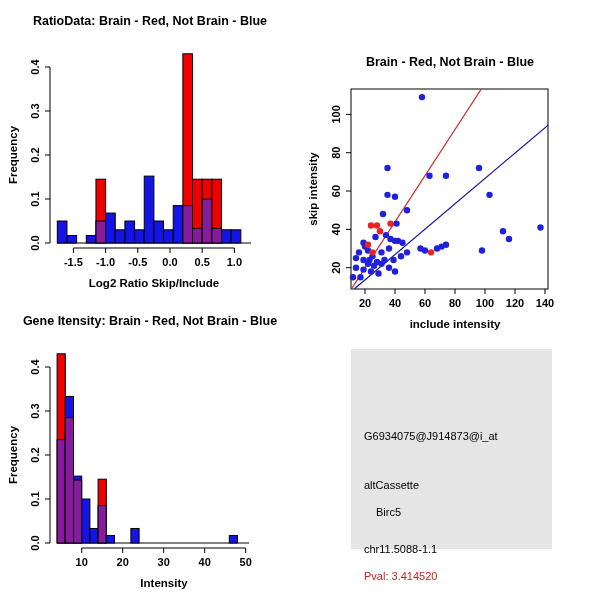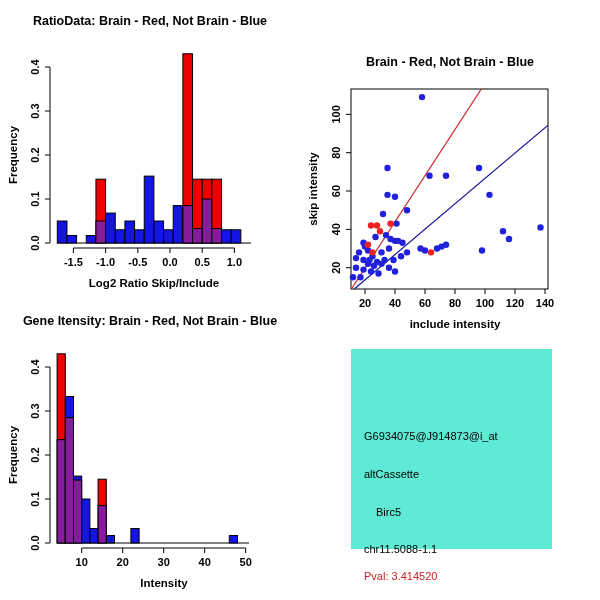--- a/index.html
+++ b/index.html
@@ -225,22 +225,22 @@
           <rect x="98.1" y="179.2" width="8.2" height="63.80000000000001" fill="#EE0000" stroke="#000"></rect>
           <rect x="98.1" y="205.6" width="8.2" height="37.400000000000006" fill="#861B9B" stroke="#000"></rect>
           <rect x="106.3" y="235.52" width="8.2" height="7.47999999999999" fill="#1414E6" stroke="#000"></rect>
           <rect x="130.89999999999998" y="228.48" width="8.2" height="14.52000000000001" fill="#1414E6" stroke="#000"></rect>
           <rect x="229.3" y="235.52" width="8.2" height="7.47999999999999" fill="#1414E6" stroke="#000"></rect>
         </g>
     </svg>
   </section>
 
   <section class="panel" id="p4">
-    <div class="infobox" id="infobox" style="background: #5eead4;">
+    <div class="infobox" id="infobox" style="background: #e5e5e5;">
       <div class="info-line" style="top: 81px; color: rgb(0, 0, 0);">G6934075@J914873@i_at</div>
-      <div class="info-line" style="top: 119px; color: rgb(0, 0, 0);">altCassette</div>
+      <div class="info-line" style="top: 130px; color: rgb(0, 0, 0);">altCassette</div>
       <div class="info-line" style="top: 157px; color: rgb(0, 0, 0); margin-left: 12px;">Birc5</div>
       <div class="info-line" style="top: 194px; color: rgb(0, 0, 0);">chr11.5088-1.1</div>
       <div class="info-line" style="top: 221px; color: rgb(204, 34, 34);">Pval: 3.414520</div>
     </div>
   </section>
 
 </div>
 
 </body></html>

